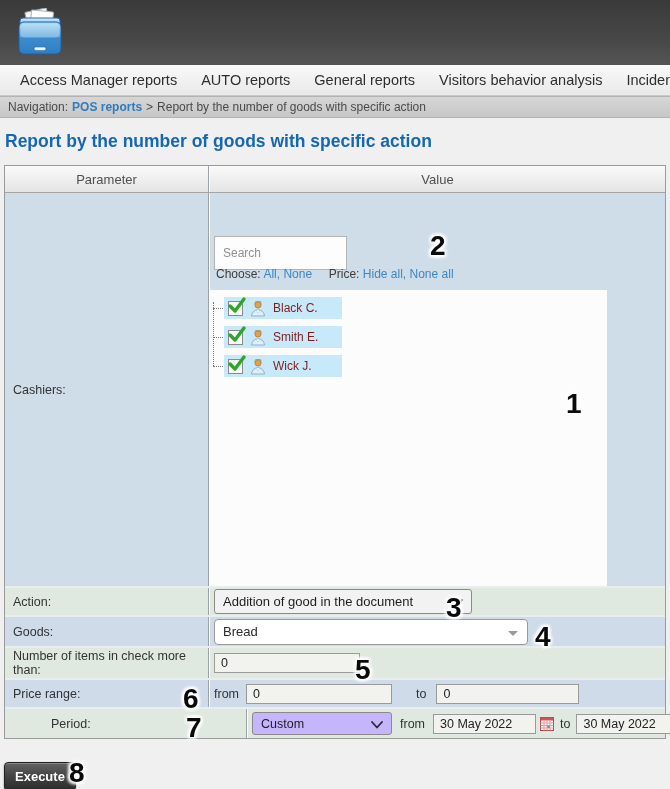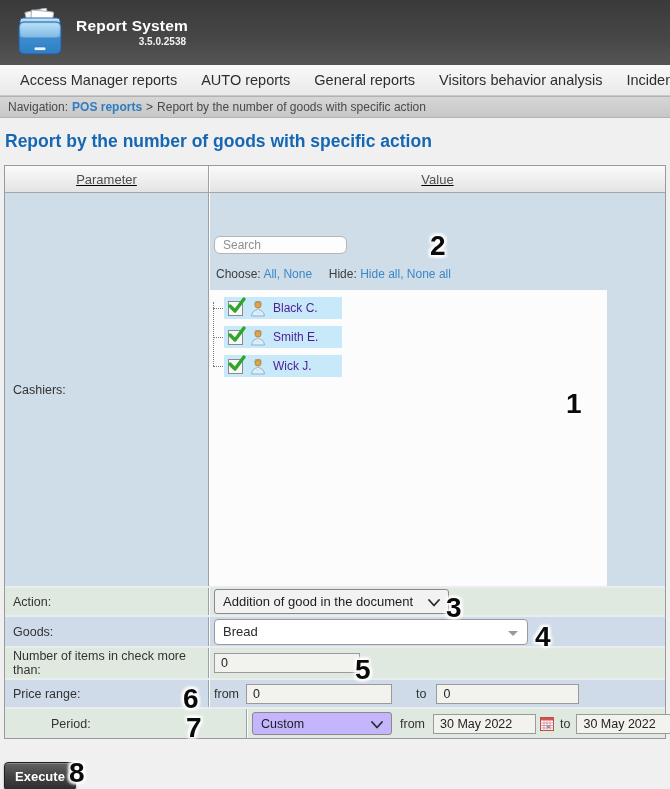--- a/index.html
+++ b/index.html
@@ -47,41 +47,40 @@
 
   
   .ptable{
     position:absolute;left:4px;top:165px;width:662px;
     border:1px solid #9a9a9a;box-sizing:border-box;background:#fff;
   }
   .trow{display:flex;box-sizing:border-box;}
   .thead{
     height:27px;background:linear-gradient(180deg,#fafafa,#e4e4e4);
     border-bottom:1px solid #a5a5a5;
-    text-decoration:underline;
   }
   .thead .hcell{
     display:flex;align-items:center;justify-content:center;
     font-size:13px;color:#4f4f4f;box-sizing:border-box;
   }
   .cell-label{
     width:204px;flex:none;box-sizing:border-box;border-right:1px solid #9aa2a8;
     display:flex;align-items:center;padding-left:8px;font-size:12.5px;color:#333;
   }
   .thead .cell-label{justify-content:center;padding-left:0;border-right:1px solid #9aa2a8;}
   .cell-value{flex:1;position:relative;box-sizing:border-box;border-left:1px solid #fdfdfd;}
   .row-green{background:#dfe9df;}
   .row-blue{background:#cfdbe9;}
   .sep{border-bottom:2px solid #e9edef;}
 
   
   .row-cashiers{height:395px;background:#cfdde9;}
   .search-input{
-    position:absolute;left:4px;top:43px;width:133px;height:18px;box-sizing:border-box;
-    border:1px solid #b5b5b5;border-radius:6px;background:#fdfdfd;
+    position:absolute;left:4px;top:43px;width:133px;height:34px;box-sizing:border-box;
+    border:1px solid #b5b5b5;border-radius:0;background:#fdfdfd;
     font-size:12px;color:#333;padding:0 8px;outline:none;
     font-family:"Liberation Sans","DejaVu Sans",sans-serif;
   }
   .search-input::placeholder{color:#8f8f8f;}
   .links-line{position:absolute;left:6px;top:74px;font-size:12px;color:#3c3c3c;}
   .links-line a{color:#3a87c8;text-decoration:none;cursor:pointer;}
   .links-line .gap{display:inline-block;width:10px;}
   .listbox{
     position:absolute;left:-1px;top:97px;width:398px;height:296px;
     background:#fcfcfc;box-sizing:border-box;
@@ -98,21 +97,21 @@
   .tree-item::before{
     content:"";position:absolute;left:-11px;top:11px;width:10px;height:0;
     border-top:1px dotted #777;
   }
   .cbx{
     position:relative;width:15px;height:15px;background:#f8f8f8;
     border:1px solid #8a8a8a;box-sizing:border-box;flex:none;
   }
   .cbx svg{position:absolute;left:-1px;top:-5px;overflow:visible;}
   .person{flex:none;width:16px;height:17px;}
-  .tree-name{font-size:12px;color:#4c1d95;}
+  .tree-name{font-size:12px;color:#7f1d1d;}
 
   
   .flat-input{
     height:20px;box-sizing:border-box;border:1px solid #9a9a9a;background:#f2f2ee;
     font-size:12.5px;color:#222;padding:0 6px;outline:none;
     font-family:"Liberation Sans","DejaVu Sans",sans-serif;
   }
 
   
   .row-action{height:29px;}
@@ -187,24 +186,20 @@
           </linearGradient>
         </defs>
         <rect x="10" y="2" width="22" height="14" rx="1" fill="#f4f6f8" stroke="#9aa4ac" transform="rotate(-12 21 9)"></rect>
         <rect x="15" y="3" width="22" height="12" rx="1" fill="#ffffff" stroke="#a8b2ba" transform="rotate(6 26 9)"></rect>
         <rect x="4" y="10" width="40" height="8" rx="3" fill="url(#flap)" stroke="#2b6aa8"></rect>
         <rect x="3" y="14" width="42" height="32" rx="5" fill="url(#fgrad)" stroke="#235e9a"></rect>
         <rect x="4.5" y="15.5" width="39" height="14" rx="4" fill="#ffffff" opacity="0.25"></rect>
         <rect x="18" y="39" width="12" height="3.5" rx="1.7" fill="#e8f4fc" stroke="#2b6aa8" stroke-width="0.6"></rect>
       </svg>
     </span>
-    <div class="title-block">
-      <div class="app-title">Report System</div>
-      <div class="app-version">3.5.0.2538</div>
-    </div>
   </header>
 
   <nav class="menubar">
     <span class="menu-item">Access Manager reports</span>
     <span class="menu-item">AUTO reports</span>
     <span class="menu-item">General reports</span>
     <span class="menu-item">Visitors behavior analysis</span>
     <span class="menu-item">Incident</span>
   </nav>
 
@@ -226,21 +221,21 @@
 
     <div class="trow row-cashiers sep">
       <div class="cell-label">Cashiers:</div>
       <div class="cell-value">
         <input class="search-input" type="text" placeholder="Search" style="">
         <div class="links-line">
           <span>Choose:</span>
           <a>All</a><a>,</a>
           <a>None</a>
           <span class="gap"></span>
-          <span>Hide:</span>
+          <span>Price:</span>
           <a>Hide all</a><a>,</a>
           <a>None all</a>
         </div>
         <div class="listbox">
           <div class="tree-vline"></div>
 
           <div class="tree-item">
             <span class="cbx">
               <svg width="20" height="18" viewBox="0 0 20 18">
                 <polyline points="2,9 7,14 16,2" fill="none" stroke="#2fa52a" stroke-width="3.4" stroke-linecap="round" stroke-linejoin="round"></polyline>
@@ -285,21 +280,21 @@
             <span class="tree-name">Wick J.</span>
           </div>
 
         </div>
       </div>
     </div>
 
     <div class="trow row-action row-green sep">
       <div class="cell-label">Action:</div>
       <div class="cell-value vflex">
-        <div class="select-box" style="width:235px;">
+        <div class="select-box" style="width:258px;">
           <span>Addition of good in the document</span>
           <svg class="chev" width="12" height="8" viewBox="0 0 12 8">
             <polyline points="1,1 6,6.5 11,1" fill="none" stroke="#2a2a2a" stroke-width="1.8" stroke-linecap="round" stroke-linejoin="round"></polyline>
           </svg>
         </div>
       </div>
     </div>
 
     <div class="trow row-goods row-blue sep">
       <div class="cell-label">Goods:</div>

